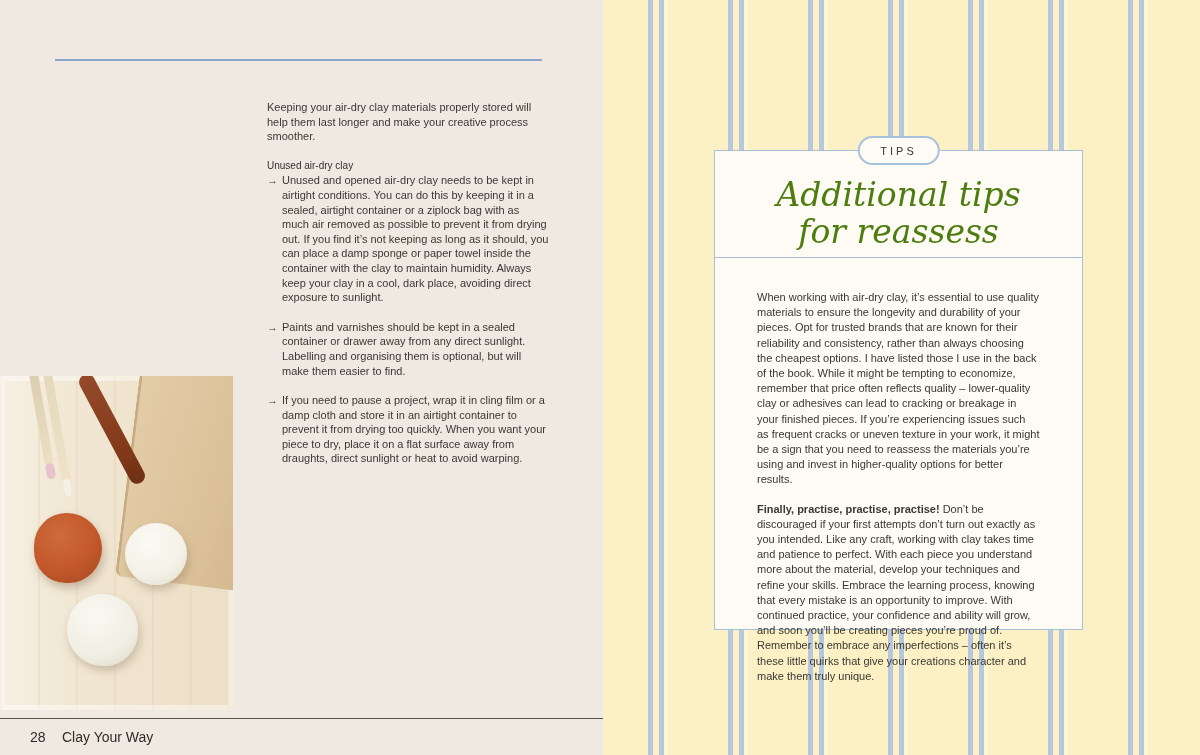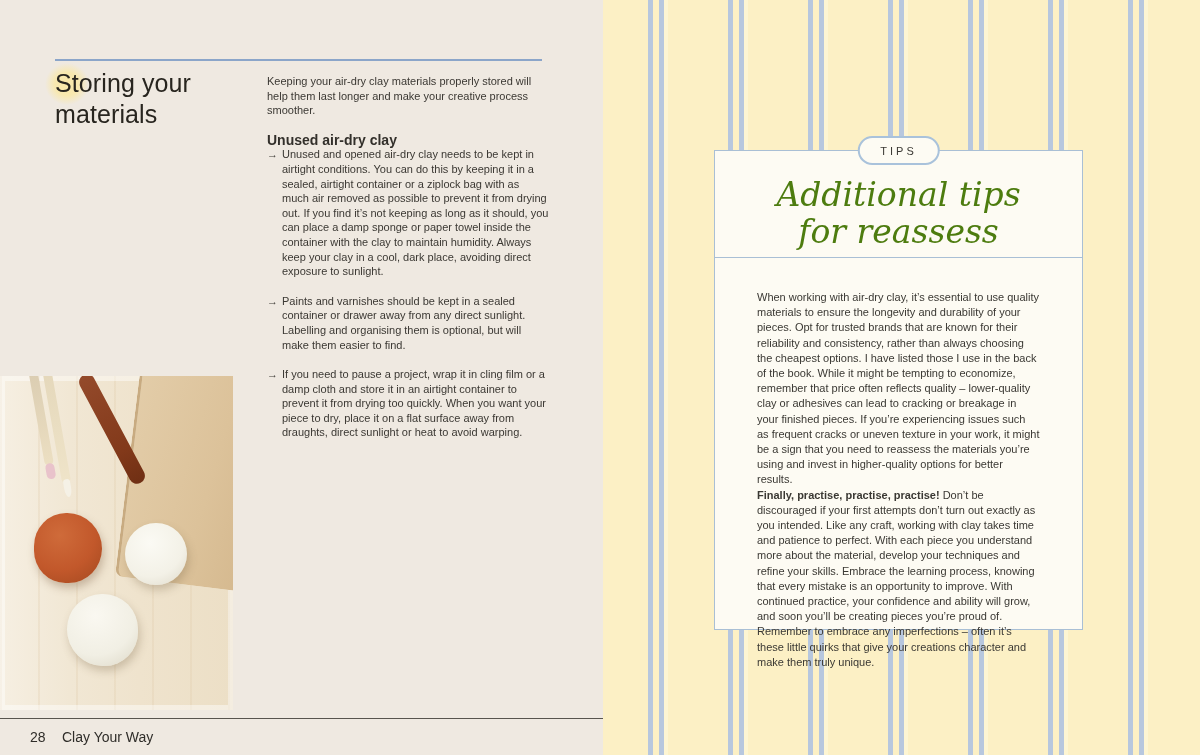--- a/index.html
+++ b/index.html
@@ -10,23 +10,23 @@
   
   .page-left { position:relative; width:603px; height:755px; background:#efe9e1; }
   .top-rule { position:absolute; left:55px; top:59px; width:487px; height:2px; background:#8ba5c9; }
 
   .title-wrap { position:absolute; left:55px; top:68px; width:210px; }
   .title-highlight { position:absolute; left:-10px; top:-5px; width:44px; height:42px; border-radius:50%;
     background:radial-gradient(closest-side, #f8e7a9 0%, #f8e8af 55%, rgba(248,232,175,0) 100%); }
   .title-text { position:relative; display:block; font-size:25px; line-height:31px; color:#28251f; letter-spacing:0.1px; }
 
   .col { position:absolute; left:267px; top:74px; width:282px; font-size:11px; line-height:14.6px; color:#3b3833; }
-  .col .intro { margin-bottom:15px; }
+  .col .intro { margin-bottom:15px;margin-top:26px; }
   .section { margin-bottom:15px; }
-  .section h3 { font-size:14px; line-height:14.6px; font-weight:bold; color:#33302b; }
+  .section h3 { font-size:10px; line-height:14.6px; font-weight:normal; color:#33302b; }
   .bullet { display:flex; }
   .bullet .arrow { width:15px; flex:0 0 15px; }
 
   
   .photo { position:absolute; left:0; top:376px; width:233px; height:334px; overflow:hidden;
     background:
       repeating-linear-gradient(90deg, rgba(221,199,165,0.25) 0 2px, rgba(0,0,0,0) 2px 38px),
       linear-gradient(90deg,#f6efe2 0%, #f1e7d4 30%, #efe3cd 60%, #ecdfc6 100%);
     box-shadow: inset 0 0 0 5px rgba(255,255,255,0.45); }
   .board { position:absolute; right:-46px; top:-30px; width:150px; height:240px; border-radius:8px;
@@ -63,35 +63,31 @@
 
   .card { position:absolute; left:111px; top:150px; width:369px; height:480px;
     background:#fdfbf3; border:1.5px solid #a9bfd5; }
   .badge { position:absolute; left:50%; top:-15px; transform:translateX(-50%);
     background:#fdfbf3; border:2px solid #a9c2db; border-radius:17px; padding:7px 21px 6px;
     font-size:11px; letter-spacing:3px; color:#3a3833; }
   .card-head { height:107px; border-bottom:1.5px solid #a9bfd5; padding-top:25px; text-align:center;
     font-family:"DejaVu Serif","Liberation Serif",serif; font-style:italic;
     font-size:33px; line-height:37px; color:#4d7c0f; }
   .card-body { padding:32px 42px 0 42px; font-size:11px; line-height:15.2px; color:#3a3833; }
-  .card-body p + p { }
+  .card-body p + p { margin-top:14px; }
   .card-body strong { font-weight:bold; }
 </style>
 </head>
 <body>
 
 <div class="spread">
 
   <section class="page-left">
     <div class="top-rule"></div>
 
-    <div class="title-wrap">
-      <span class="title-highlight"></span>
-      <span class="title-text">Storing your materials</span>
-    </div>
 
     <div class="col">
       <p class="intro">Keeping your air-dry clay materials properly stored will help them last longer and make your creative process smoother.</p>
 
       <div class="section">
         <h3>Unused air-dry clay</h3>
         <div class="bullet">
           <span class="arrow">→</span>
           <p>Unused and opened air-dry clay needs to be kept in airtight conditions. You can do this by keeping it in a sealed, airtight container or a ziplock bag with as much air removed as possible to prevent it from drying out. If you find it’s not keeping as long as it should, you can place a damp sponge or paper towel inside the container with the clay to maintain humidity. Always keep your clay in a cool, dark place, avoiding direct exposure to sunlight.</p>
         </div>

